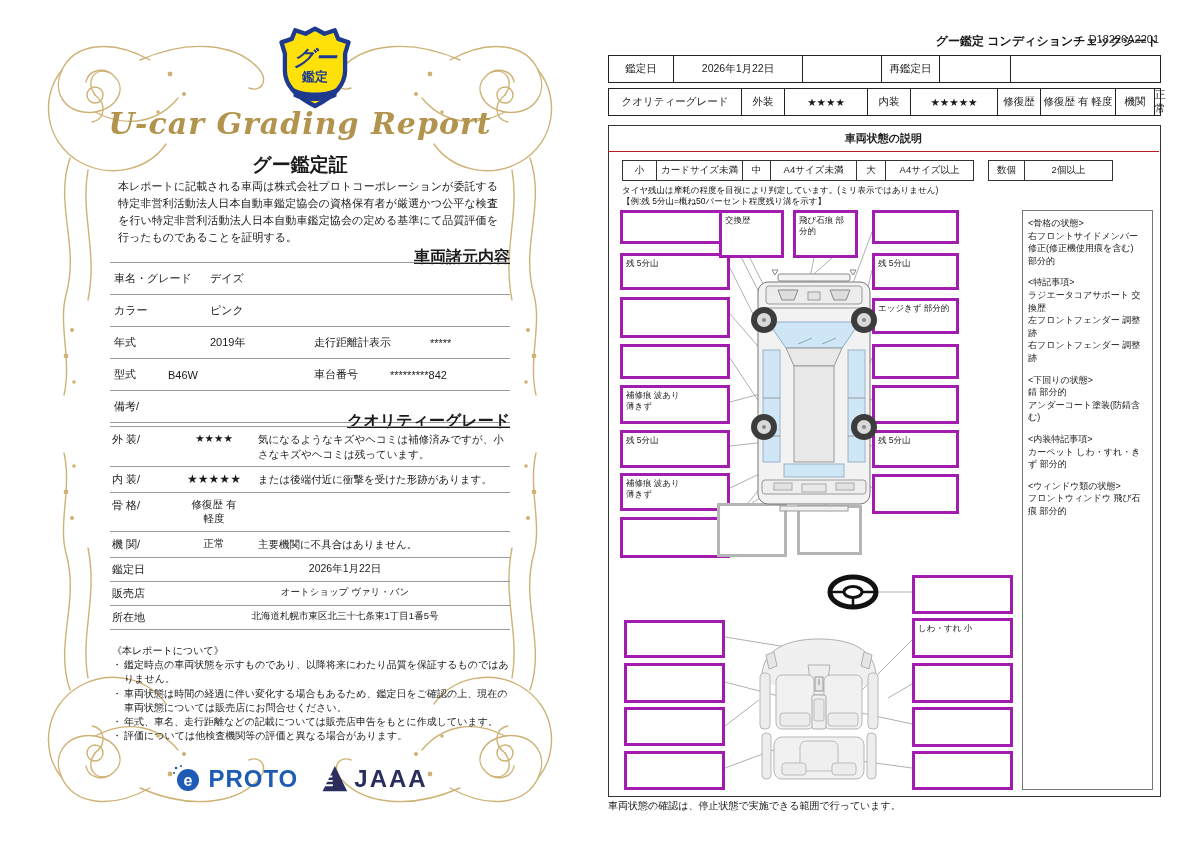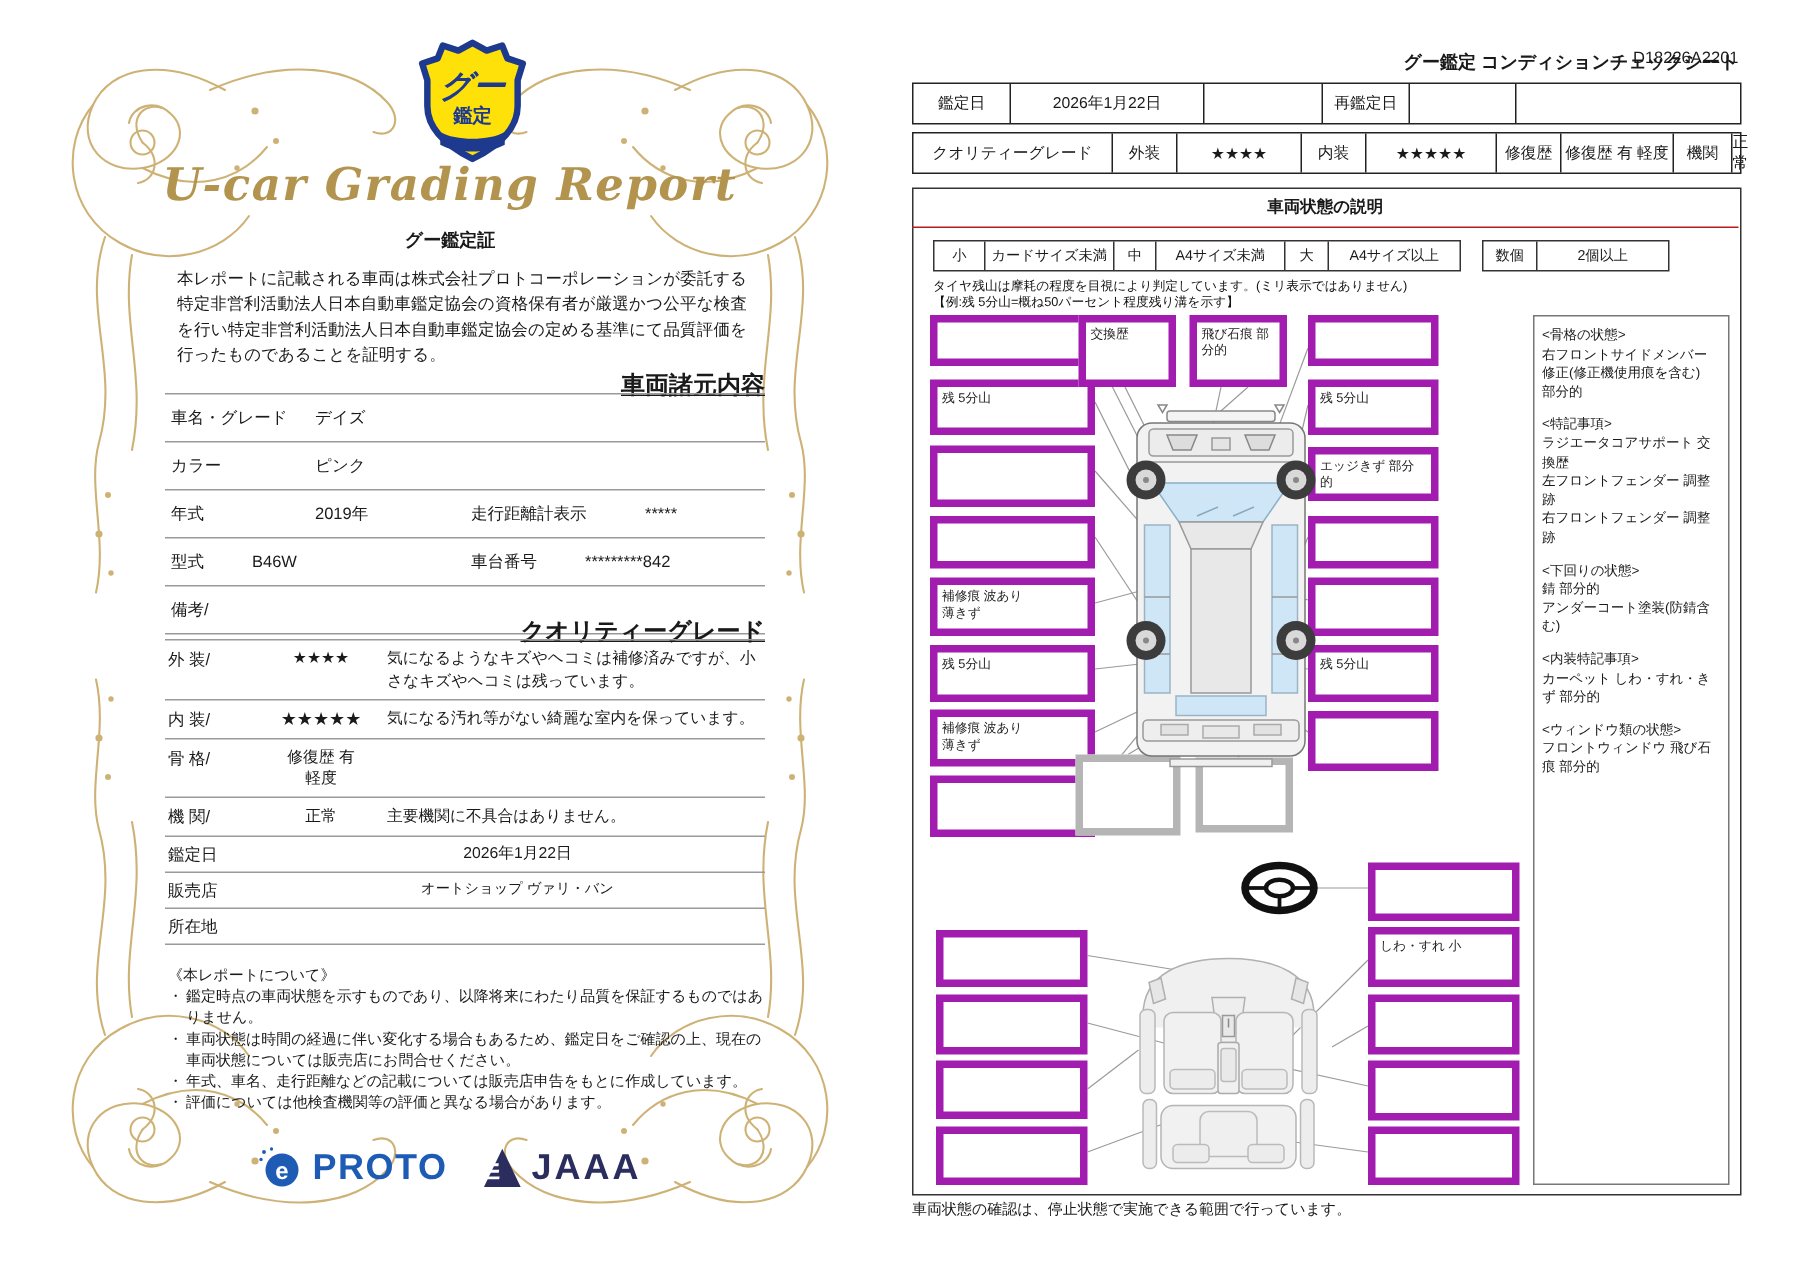--- a/index.html
+++ b/index.html
@@ -4,21 +4,21 @@
 <style>
   html,body{margin:0;padding:0;background:#e9e9e9;}
   .sheet{position:relative;width:1200px;height:848px;background:#ffffff;overflow:hidden;
          font-family:"Liberation Sans",sans-serif;color:#1a1a1a;}
   .abs{position:absolute;}
   .pre{white-space:pre-line;}
   
   .lp-title{left:0;top:106px;width:600px;text-align:center;
     font-family:"DejaVu Serif",serif;font-style:italic;font-weight:bold;
     font-size:30px;color:#b2944e;letter-spacing:1px;}
-  .lp-cert{left:0;top:152px;width:600px;text-align:center;font-size:12px;font-weight:bold;}
+  .lp-cert{left:0;top:152px;width:600px;text-align:center;font-size:19px;font-weight:bold;}
   .lp-intro{left:118px;top:178px;width:380px;font-size:11px;line-height:1.55;text-align:justify;}
   .sec-head{width:400px;text-align:right;font-size:16px;font-weight:bold;text-decoration:underline;}
   .tblwrap{left:110px;width:400px;font-size:11px;}
   .trow{display:flex;align-items:center;border-top:1px solid #9a9a9a;padding:8px 4px;}
   .trow:last-child{border-bottom:1px solid #9a9a9a;}
   .trow .lab{flex:0 0 96px;}
   .qrow{display:flex;border-top:1px solid #9a9a9a;padding:5px 2px;font-size:10.5px;}
   .qrow .qlab{flex:0 0 58px;font-size:11px;}
   .qrow .qgrade{flex:0 0 88px;text-align:center;}
   .qrow .qdesc{flex:1;line-height:1.4;}
@@ -40,21 +40,21 @@
   .hrow{display:flex;border:1px solid #222;height:26px;align-items:stretch;font-size:10.5px;}
   .hrow>div{border-left:1px solid #222;display:flex;align-items:center;justify-content:center;text-align:center;}
   .hrow>div:first-child{border-left:none;}
   .mainbox{left:8px;top:125px;width:551px;height:670px;border:1px solid #333;}
   .mb-title{left:8px;top:125px;width:551px;height:26px;line-height:26px;text-align:center;
             font-size:11px;font-weight:bold;border-bottom:1px solid #b91c1c;}
   .legend{display:flex;border:1px solid #333;height:19px;font-size:9.5px;}
   .legend>div{border-left:1px solid #333;display:flex;align-items:center;justify-content:center;}
   .legend>div:first-child{border-left:none;}
   .tnote{font-size:8.5px;line-height:1.32;color:#111;}
-  .abox{border:5px solid #a21caf;font-size:8.5px;line-height:1.35;padding:2px 3px;
+  .abox{border:3px solid #a21caf;font-size:8.5px;line-height:1.35;padding:2px 3px;
         color:#222;background:#fff;box-sizing:border-box;}
   .remarks{border:1px solid #777;padding:6px 5px;font-size:9px;line-height:1.4;box-sizing:border-box;}
   .remarks .rsec{margin-bottom:9px;}
   .rp-note{left:8px;top:799px;width:551px;font-size:10px;}
 </style>
 </head>
 <body>
 
 <div class="sheet">
 
@@ -129,21 +129,21 @@
 
     <div class="abs tblwrap" style="top:426px">
       <div class="qrow">
         <span class="qlab">外 装/</span>
         <span class="qgrade">★★★★</span>
         <span class="qdesc">気になるようなキズやヘコミは補修済みですが、小さなキズやヘコミは残っています。</span>
       </div>
       <div class="qrow">
         <span class="qlab">内 装/</span>
         <span class="qgrade" style="font-size:12px">★★★★★</span>
-        <span class="qdesc">気になる汚れ等がない綺麗な室内を保っています。</span>
+        <span class="qdesc">または後端付近に衝撃を受けた形跡があります。</span>
       </div>
       <div class="qrow">
         <span class="qlab">骨 格/</span>
         <span class="qgrade pre">修復歴 有
 軽度</span>
       </div>
       <div class="qrow">
         <span class="qlab">機 関/</span>
         <span class="qgrade">正常</span>
         <span class="qdesc">主要機関に不具合はありません。</span>
@@ -151,20 +151,21 @@
       <div class="irow">
         <span class="ilab">鑑定日</span>
         <span class="ival">2026年1月22日</span>
       </div>
       <div class="irow">
         <span class="ilab">販売店</span>
         <span class="ival" style="font-size:9.5px">オートショップ ヴァリ・バン</span>
       </div>
       <div class="irow" style="border-bottom:1px solid #9a9a9a">
         <span class="ilab">所在地</span>
+        <span class="ival" style="font-size:9.5px">北海道札幌市東区北三十七条東1丁目1番5号</span>
       </div>
     </div>
 
     <div class="abs notes">
       <div>《本レポートについて》</div>
       <div class="nit">
         <span class="b">・</span>
         <span>鑑定時点の車両状態を示すものであり、以降将来にわたり品質を保証するものではありません。</span>
       </div>
       <div class="nit">

